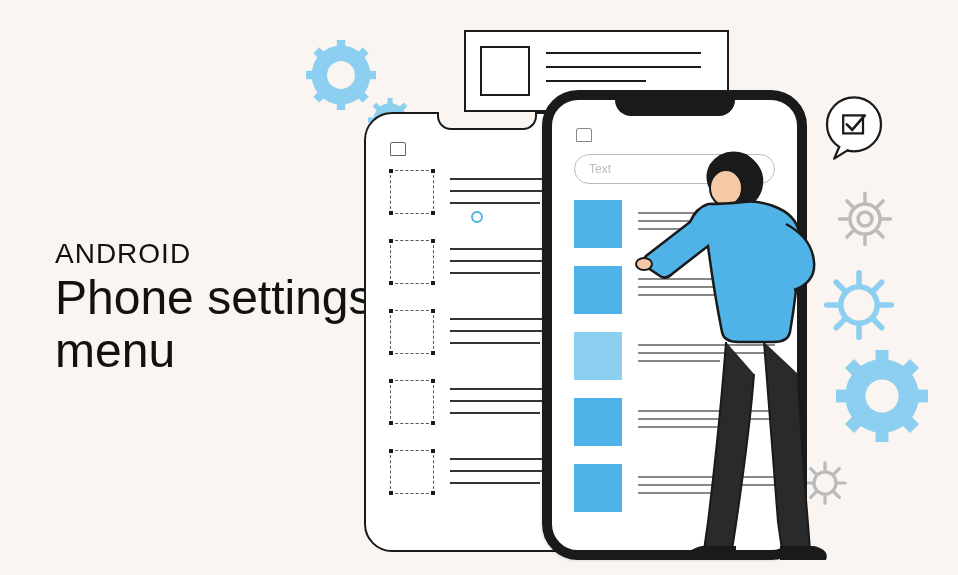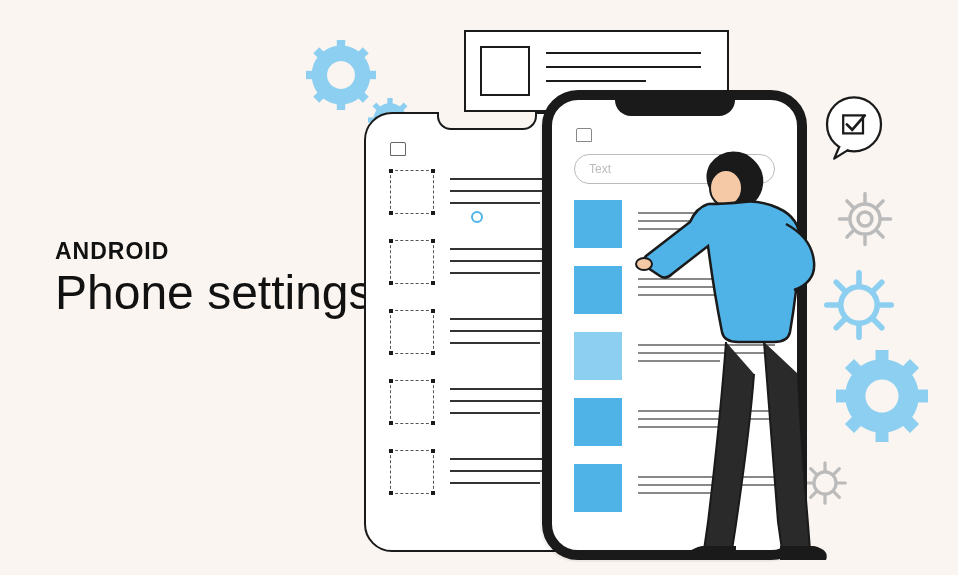--- a/index.html
+++ b/index.html
@@ -11,22 +11,22 @@
   position: relative;
   overflow: hidden;
 }
 .container { position: relative; width: 100%; height: 100%; }
 .headline {
   position: absolute;
   left: 55px;
   top: 238px;
 }
 .headline .kicker {
-  font-size: 23px;
-  font-weight: 700;
+  font-size: 28px;
+  font-weight: 400;
   letter-spacing: 1px;
   color: #111;
   margin-bottom: 2px;
 }
 .headline .title {
   font-size: 48px;
   font-weight: 500;
   color: #111;
   line-height: 1.1;
 }
@@ -207,20 +207,21 @@
 </style>
 </head>
 <body>
 
 <div class="container">
 
   <div class="headline">
     <div class="kicker">ANDROID</div>
     <div class="title">
       <span>Phone settings</span><br>
+      <span>menu</span>
     </div>
   </div>
 
   <div class="illustration">
 
     <svg class="gear" style="left:-40px;top:10px;width:70px;height:70px" viewBox="0 0 100 100">
       <g fill="#8dcff0">
           <path d="M50 8 a42 42 0 1 0 0.01 0 M50 30 a20 20 0 1 1 -0.01 0" fill-rule="evenodd"></path>
       <g>
             <rect x="44" y="0" width="12" height="16"></rect>

